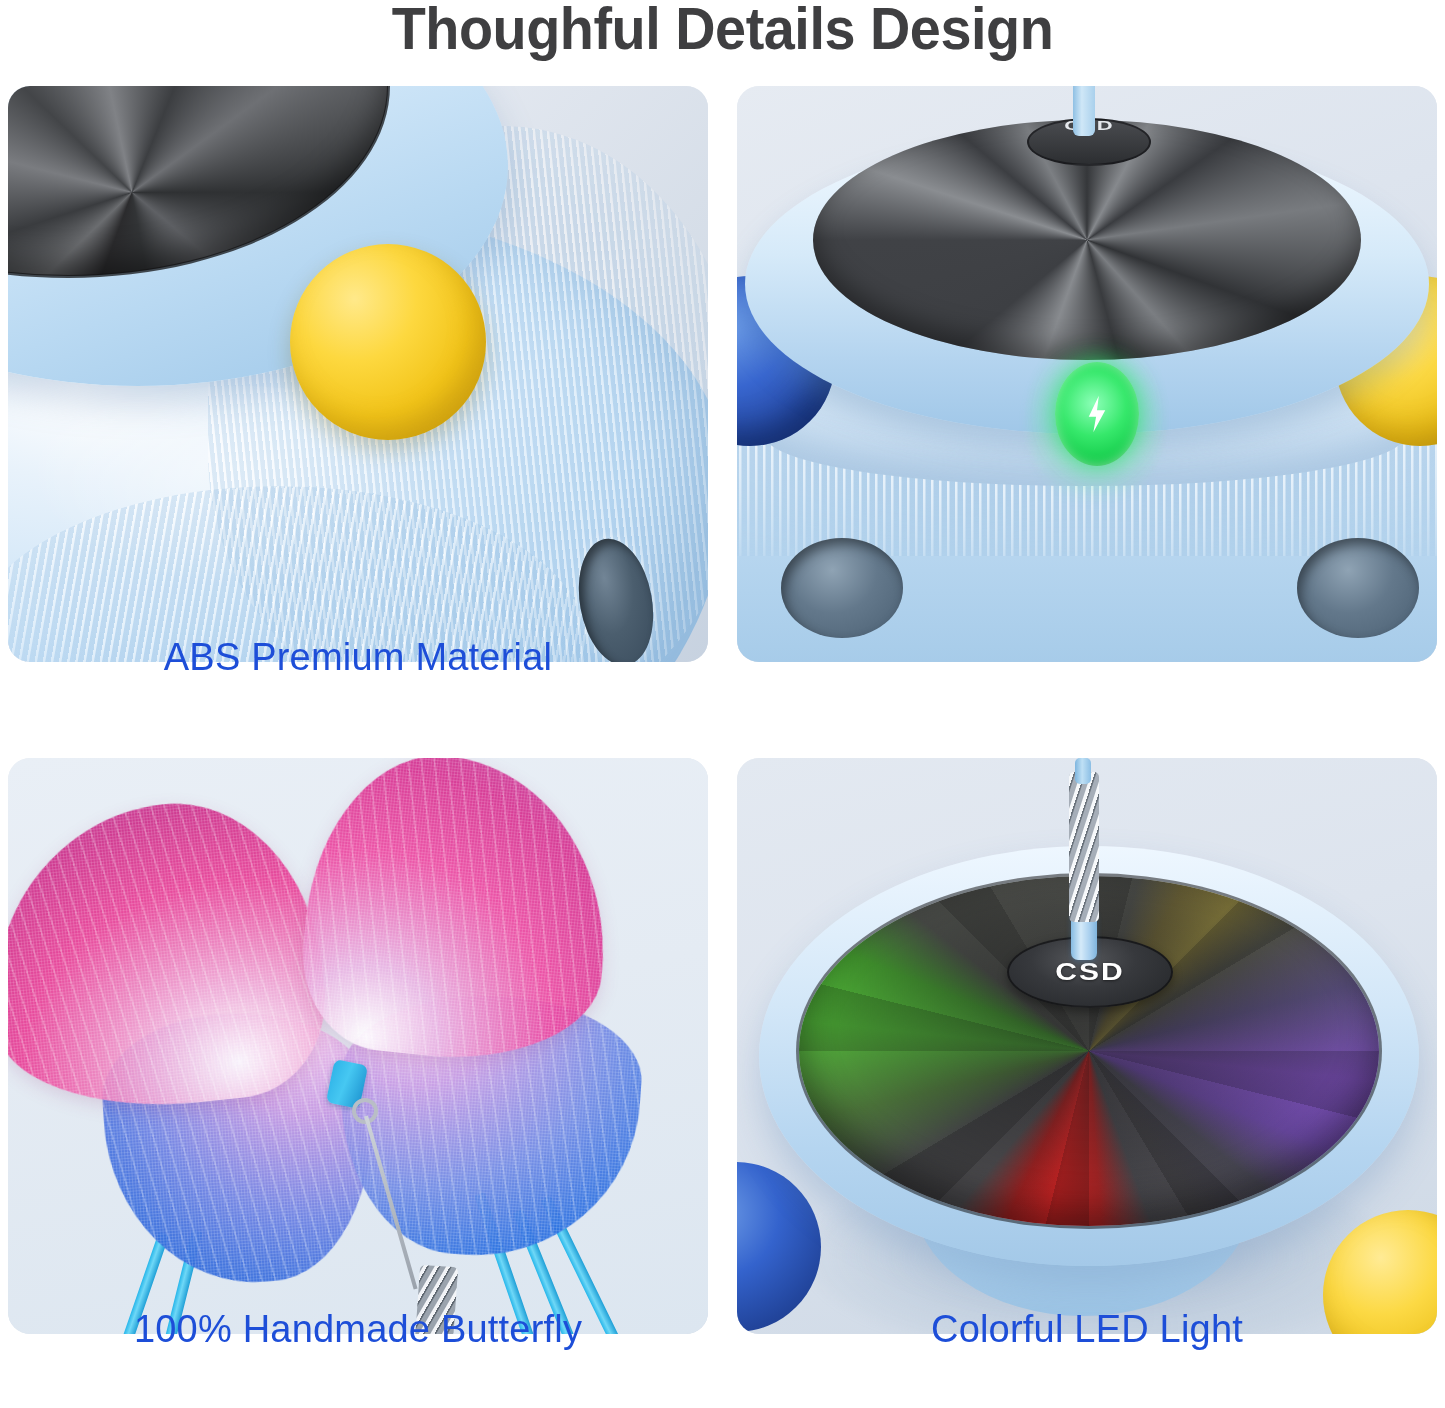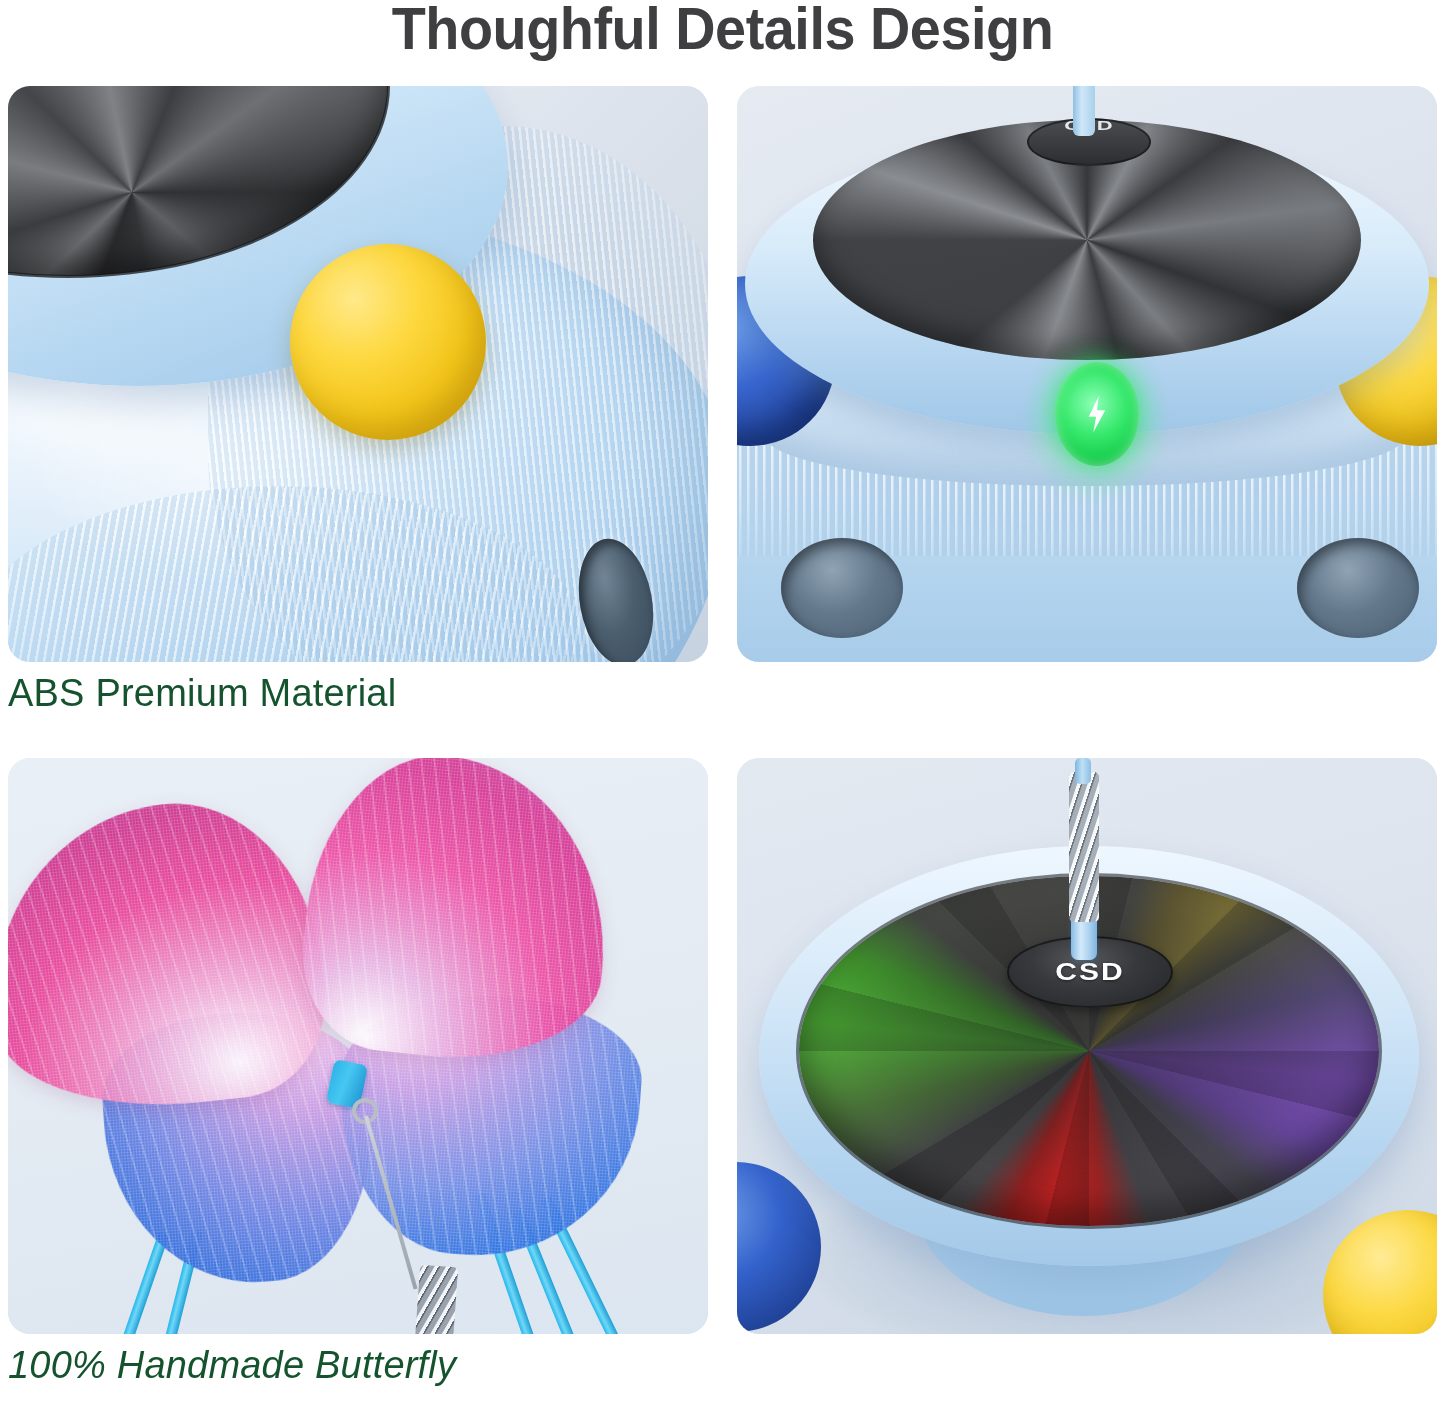--- a/index.html
+++ b/index.html
@@ -45,40 +45,40 @@
     width: 1429px;
     height: 1260px;
   }
   .cell {
     position: absolute;
     width: 700px;
     height: 630px;
   }
   .cell.c1 { left: 0;    top: 0; }
   .cell.c2 { left: 729px; top: 0; }
-  .cell.c3 { left: 0;    top: 672px; font-style: italic; }
+  .cell.c3 { left: 0;    top: 672px; }
   .cell.c4 { left: 729px; top: 672px; }
 
   .photo {
     position: relative;
     width: 700px;
     height: 576px;
     border-radius: 22px;
     overflow: hidden;
     background: linear-gradient(150deg, #e8ecf2 0%, #dfe5ee 40%, #ccd6e2 100%);
   }
   .caption {
     position: absolute;
     left: 0;
-    top: 586px;
+    top: 550px;
     width: 700px;
-    text-align: left;
+    text-align: center;
     font-size: 38px;
     font-weight: 400;
-    color: #14532d;
+    color: #1d4ed8;
     letter-spacing: 0.2px;
     white-space: nowrap;
   }
 
   
   .p1-bg {
     position: absolute; inset: 0;
     background: linear-gradient(135deg,#e9edf3 0%,#e3e8f0 35%,#d2dbe6 75%,#c7d2e0 100%);
   }
   .p1-body {
@@ -617,16 +617,17 @@
         <div class="p4-disc"></div>
         <div class="p4-disc-veil"></div>
         <div class="p4-ball yellow"></div>
         <div class="p4-hub">
           <span class="p4-hub-logo">CSD</span>
         </div>
         <div class="p4-rod"></div>
         <div class="p4-spring"></div>
         <div class="p4-stem"></div>
       </div>
+      <div class="caption">Colorful LED Light</div>
     </div>
 
   </div>
 </div>
 
 </body></html>

